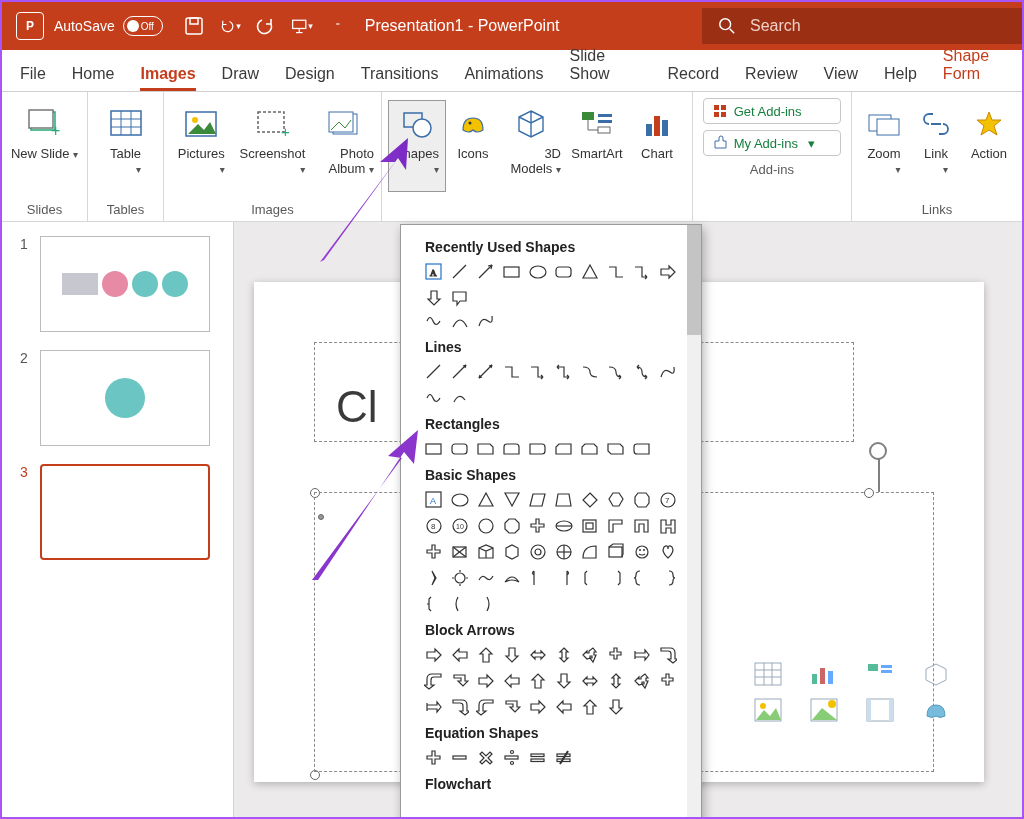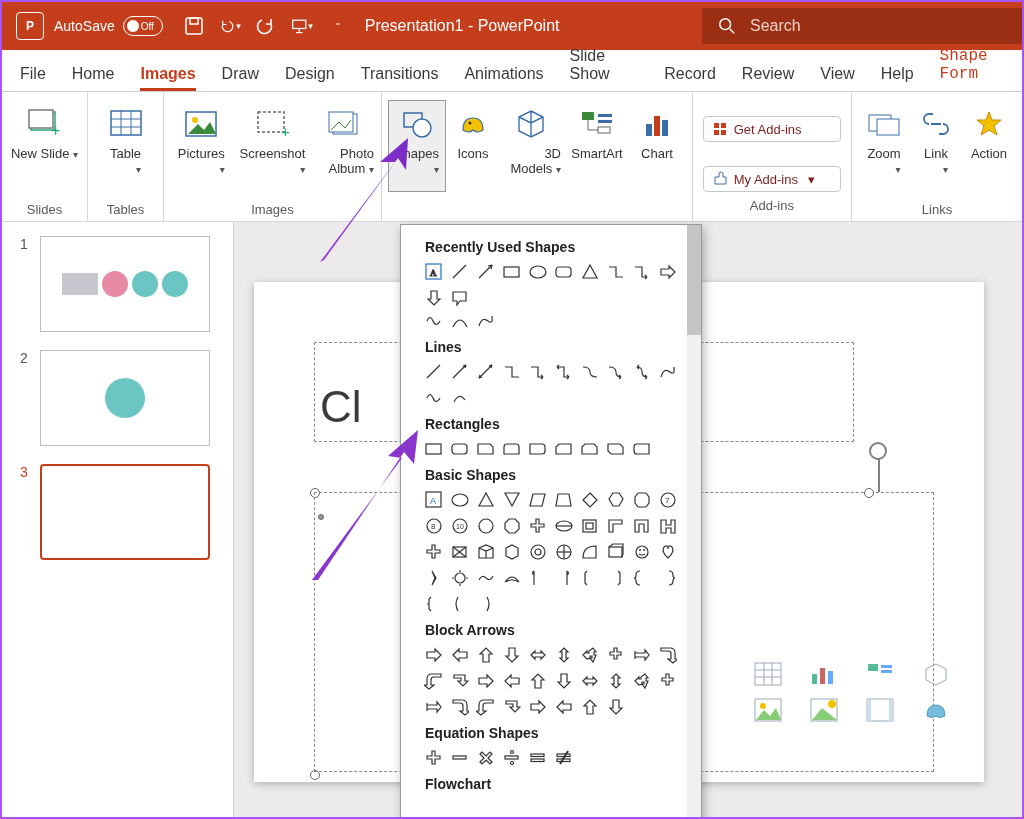--- a/index.html
+++ b/index.html
@@ -16,47 +16,47 @@
   .qat svg, .qat-unicode { stroke:#fff; fill:none; }
   .doc-title { margin-left: 16px; font-size: 16px; }
   .searchbox { margin-left:auto; background:#9a2f13; height:36px; width:320px; display:flex; align-items:center; padding-left:16px; gap:14px; color:#fff; }
   .searchbox input { background:transparent; border:none; color:#fff; font-size:16px; outline:none; }
   .searchbox input::placeholder { color:#f0d0c6; }
 
   
   .tabs { height: 42px; display:flex; align-items:flex-end; padding-left:18px; gap:26px; border-bottom:1px solid #d0d0d0; font-size:16px; color:#3a3a3a; }
   .tab { padding-bottom:8px; cursor:pointer; }
   .tab.active { color:#c43e1c; border-bottom:3px solid #c43e1c; font-weight:600; padding-bottom:5px; }
-  .tab.accent { color:#c43e1c;font-family:Liberation Mono, monospace; }
+  .tab.accent { color:#c43e1c; }
 
   
   .ribbon { height: 130px; background:#fff; border-bottom:1px solid #d7d7d7; display:flex; }
   .ribbon-group { border-right:1px solid #d7d7d7; display:flex; flex-direction:column; }
   .ribbon-group-body { flex:1; display:flex; align-items:flex-start; padding:8px 6px 0; gap:2px; }
   .ribbon-group-label { font-size:13px; color:#5a5a5a; text-align:center; padding-bottom:4px; }
   .rbtn { display:flex; flex-direction:column; align-items:center; justify-content:flex-start; width:74px; height:92px; padding-top:4px; font-size:13px; color:#333; cursor:pointer; border:1px solid transparent; }
   .rbtn.active { background:#eee; border:1px solid #999; }
   .rbtn .ico { width:38px; height:38px; display:flex; align-items:center; justify-content:center; margin-bottom:4px; }
   .rbtn .caret { font-size:10px; color:#555; }
   .rbtn-label { line-height:1.15; text-align:right; }
   .smallbtns { display:flex; flex-direction:column; gap:6px; padding:6px 10px; }
-  .smallbtn { display:flex; align-items:center; gap:6px; font-size:13px; border:1px solid #c7c7c7; border-radius:4px; padding:4px 8px; cursor:pointer; color:#7f1d1d;margin-top:18px; }
+  .smallbtn { display:flex; align-items:center; gap:6px; font-size:13px; border:1px solid #c7c7c7; border-radius:4px; padding:4px 8px; cursor:pointer; color:#15803d; }
 
   
   .workspace { display:flex; height: calc(819px - 48px - 42px - 130px); background:#eceaea; }
   .thumbs { width:232px; background:#fff; border-right:1px solid #d2d2d2; padding:14px 10px 10px 18px; }
   .thumbrow { display:flex; gap:12px; margin-bottom:18px; }
   .thumbnum { font-size:14px; color:#555; }
   .thumb { width:170px; height:96px; border:1px solid #bcbcbc; background:#fff; position:relative; }
   .thumb.sel { border:2px solid #c43e1c; border-radius:4px; }
   .thumb .t-imgs { position:absolute; inset:0; display:flex; align-items:center; justify-content:center; gap:4px; }
   .t-av { width:26px; height:26px; border-radius:50%; }
   .slide-area { flex:1; position:relative; }
   .slide { position:absolute; left:20px; top:60px; width:730px; height:500px; background:#fff; box-shadow:0 2px 8px rgba(0,0,0,.25); }
-  .slide-title { font-size:44px; color:#3a3a3a; position:absolute; left:66px; top:100px; }
+  .slide-title { font-size:44px; color:#3a3a3a; position:absolute; left:82px; top:100px; }
   .dashed { border:1px dashed #8a8a8a; }
   .title-box { position:absolute; left:60px; top:60px; width:540px; height:100px; }
   .handle { width:10px; height:10px; background:#fff; border:1.5px solid #666; border-radius:50%; position:absolute; }
   .rotator { position:absolute; left:615px; top:160px; width:18px; height:18px; border:2px solid #808080; border-radius:50%; }
   .rotator::after { content:''; position:absolute; left:50%; top:100%; width:1.5px; height:34px; background:#808080; }
 
   
   .shapes-panel { position:absolute; left:398px; top:222px; width:302px; height:597px; background:#fff; border:1px solid #9a9a9a; box-shadow:2px 4px 10px rgba(0,0,0,.3); z-index:50; }
   .shapes-scroll { position:absolute; right:0; top:0; width:14px; height:100%; background:#f0f0f0; }
   .shapes-scroll .thumb-sb { width:14px; height:110px; background:#c4c4c4; }

